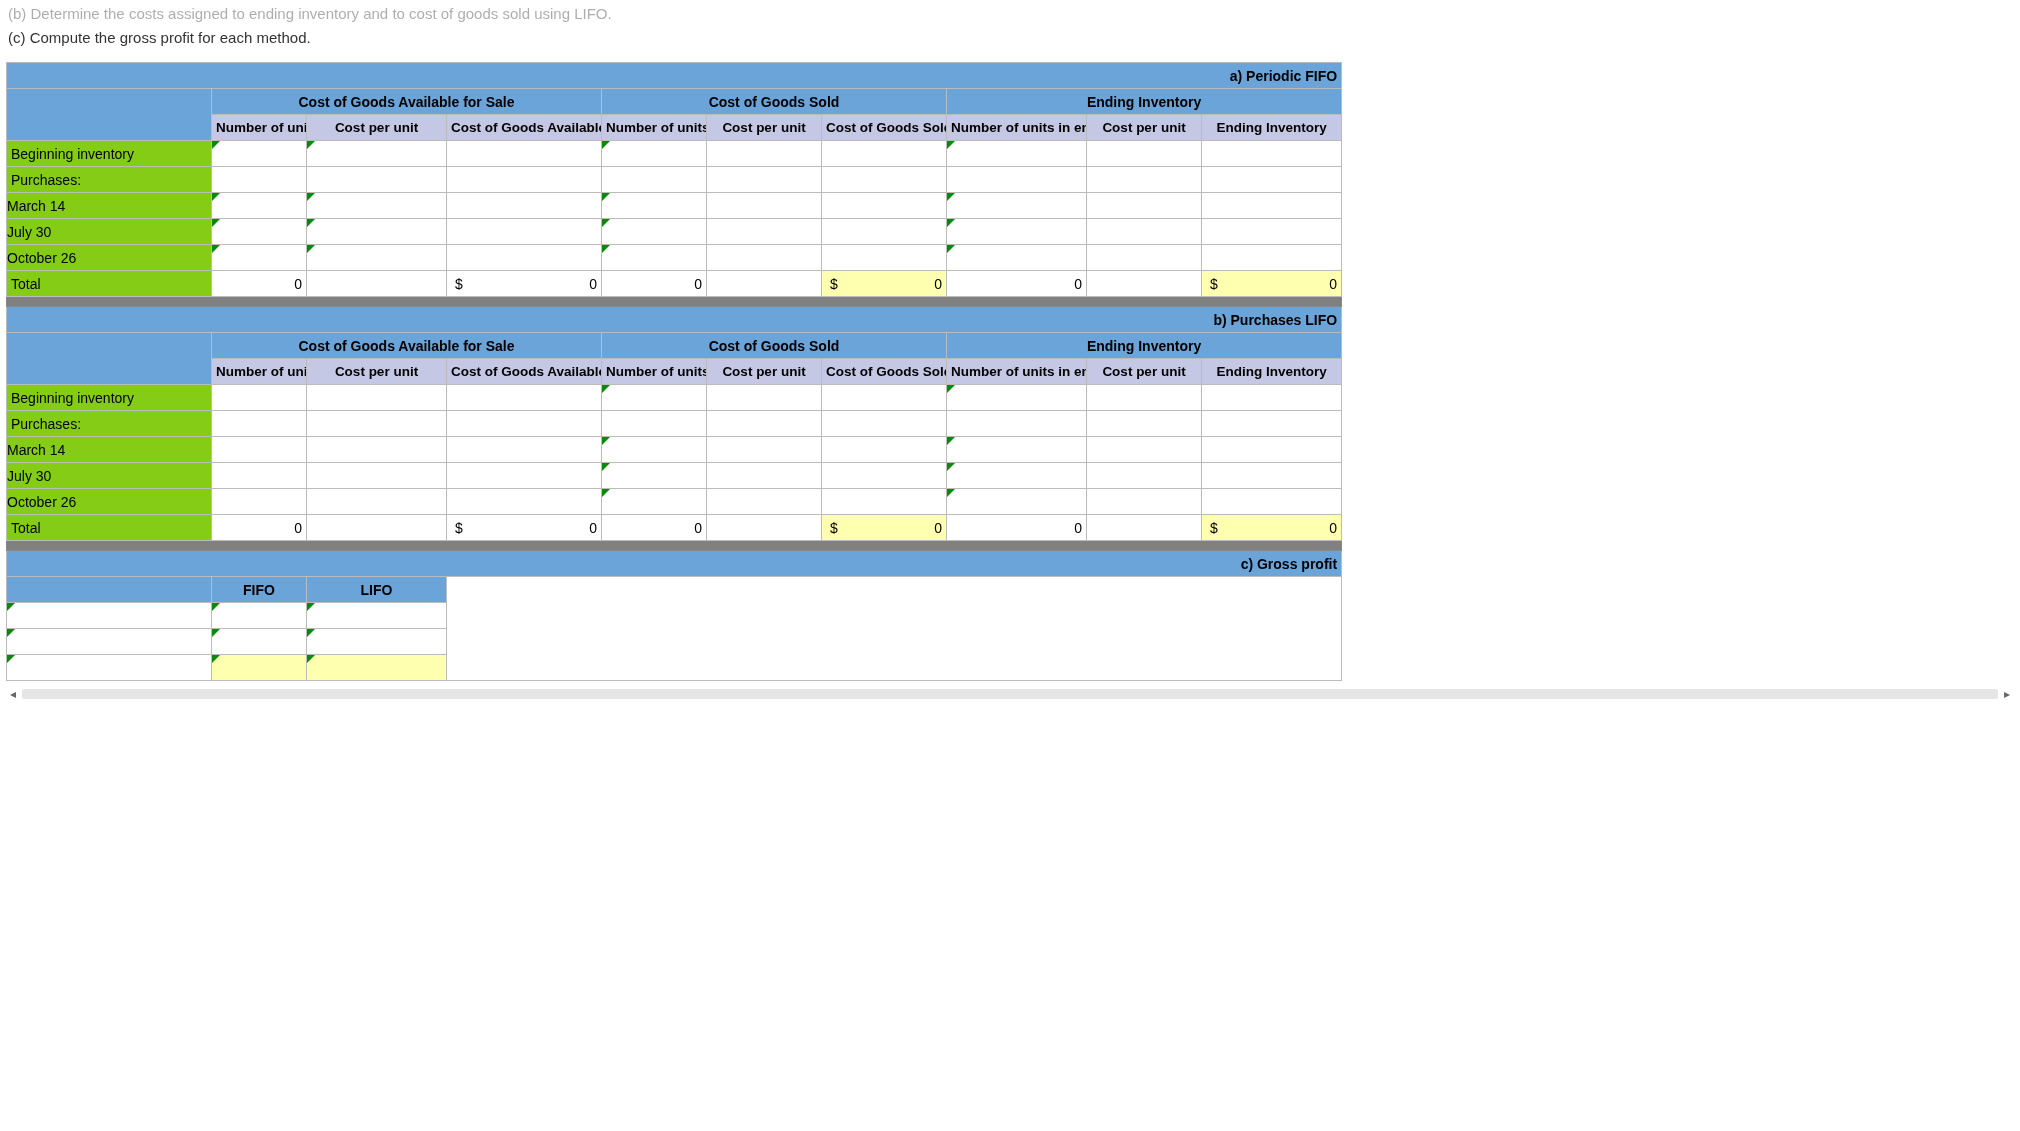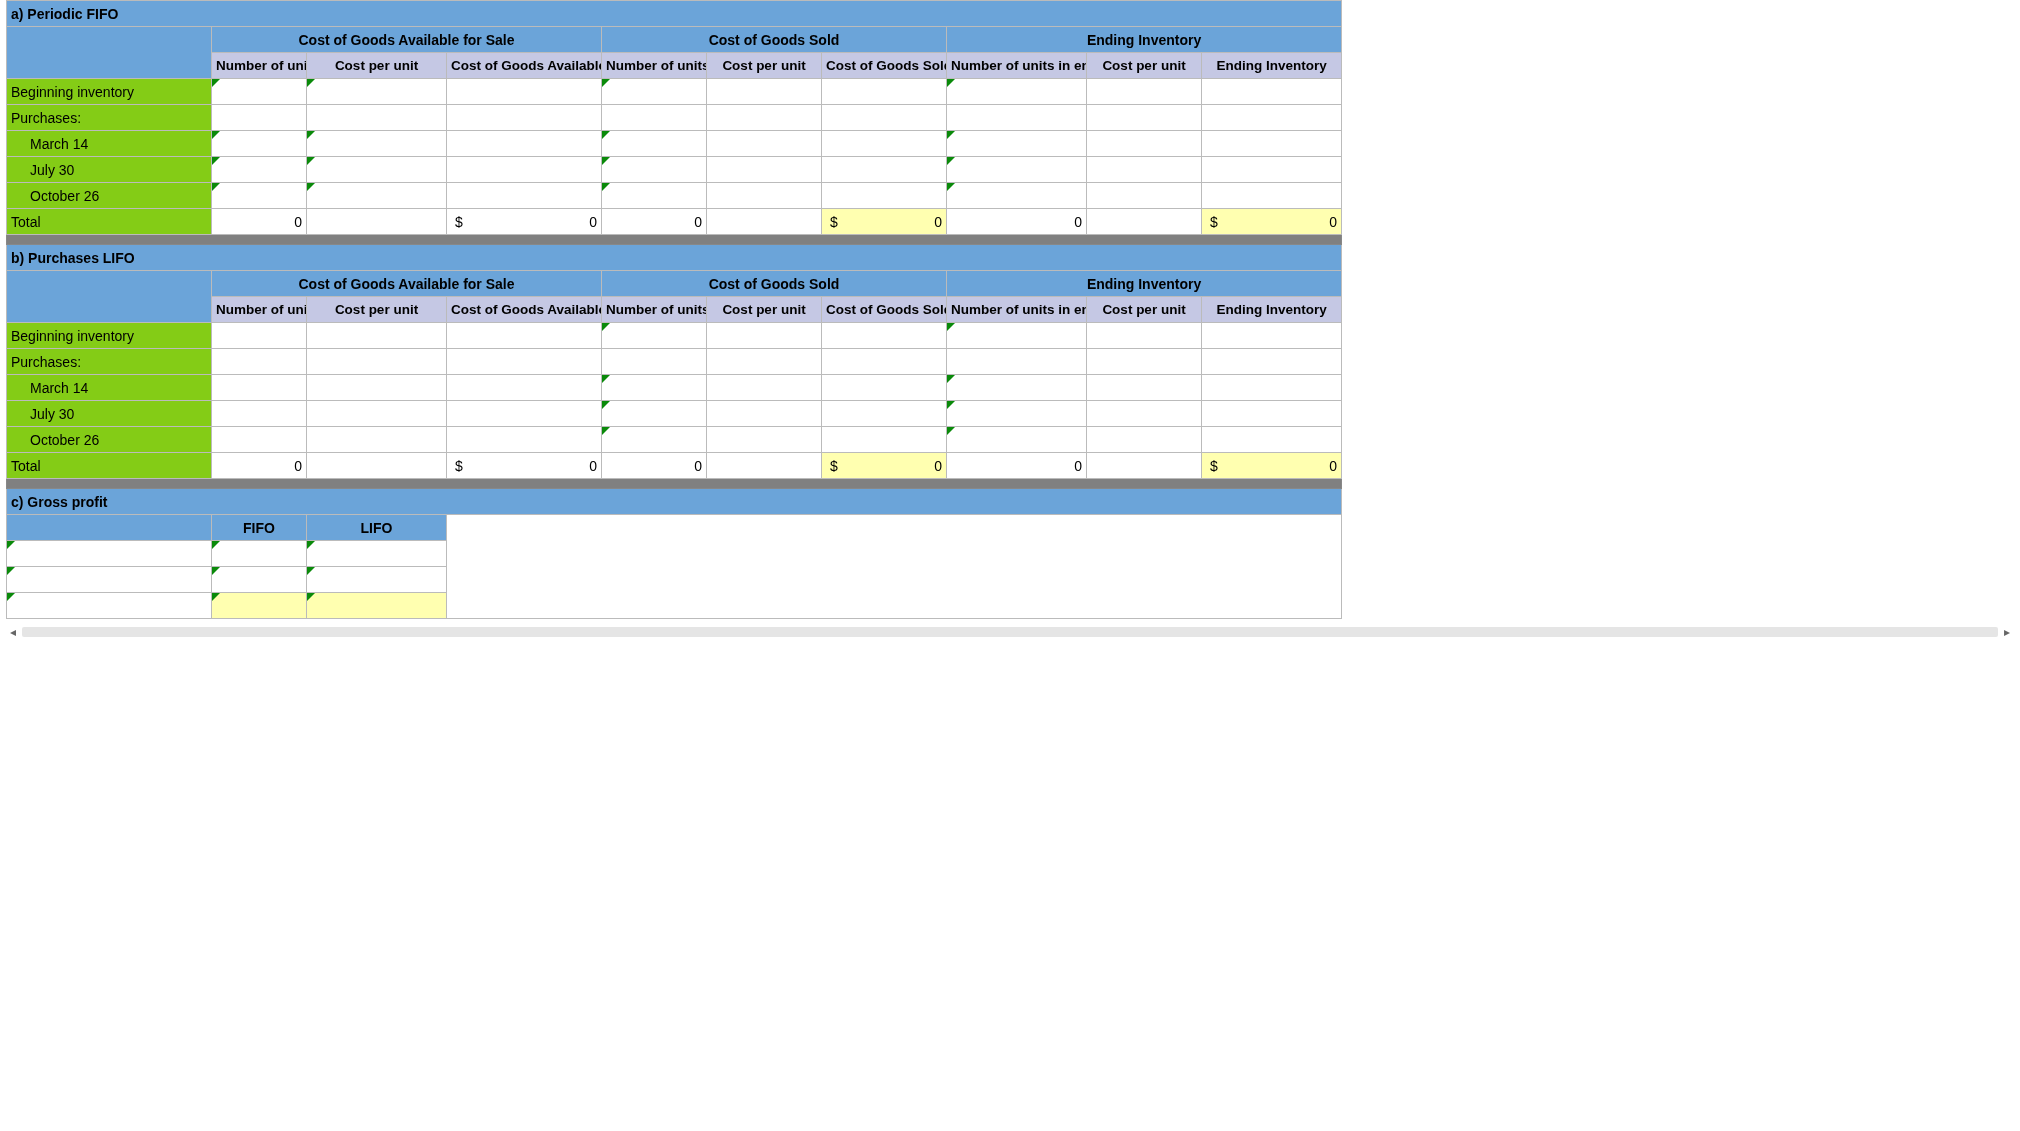--- a/index.html
+++ b/index.html
@@ -1,25 +1,25 @@
 <!DOCTYPE html>
 <html><head>
 <meta charset="utf-8">
 <style>
 html,body{margin:0;padding:0;font-family:Arial,Helvetica,sans-serif;font-size:14px;color:#000;background:#fff}
 .page{padding:0 6px 30px 6px}
 .question{font-family:"Segoe UI",Arial,sans-serif;font-size:15px;color:#333;padding:2px 2px 12px 2px;line-height:1.6}
 .question .faded{opacity:.4}
 .tbl{border-collapse:collapse;width:1335px;table-layout:fixed}
 .tbl td,.tbl th{border:1px solid #bbb;height:26px;box-sizing:border-box;padding:0 4px;white-space:nowrap;overflow:hidden}
-.section{background:#6ba4d9;font-weight:bold;text-align:left;padding-left:4px;border:1px solid #aaa}
+.section{background:#6ba4d9;font-weight:bold;text-align:right;padding-left:4px;border:1px solid #aaa}
 .grp{background:#6ba4d9;font-weight:bold;text-align:center;border:1px solid #aaa}
 .sub{background:#c5c8e4;font-weight:bold;text-align:center;font-size:13.5px;border:1px solid #aaa;height:42px}
 .lab{text-align:left;background:#84cc16}
-.lab.indent{padding-left:23px}
+.lab.indent{padding-left:0}
 .inpcell{position:relative;background:#fff}
 .inpcell.req::before{content:"";position:absolute;top:0;left:0;width:0;height:0;border-top:8px solid #0a8a0a;border-right:8px solid transparent}
 .numcell{text-align:right;padding-right:4px;background:#fff}
 .money{text-align:right;padding-right:4px}
 .money .dollar{float:left;padding-left:4px}
 .yellow{background:#ffffb0}
 .spacer td{background:#808080;height:10px;border:1px solid #888;padding:0}
 .empty{background:#fff}
 .scroll{display:flex;align-items:center;justify-content:space-between;color:#666;padding:6px 4px 0 4px;font-size:12px}
 .scroll .track{flex:1;height:10px;background:#e5e5e5;border-radius:2px;margin:0 6px}
@@ -33,20 +33,24 @@
 .c6{width:125px}
 .c7{width:140px}
 .c8{width:115px}
 .c9{width:140px}
 </style>
 </head>
 <body>
 
 <div class="page">
 
+<div class="question">
+  <span class="faded">(b) Determine the costs assigned to ending inventory and to cost of goods sold using LIFO.</span><br>
+  <span>(c) Compute the gross profit for each method.</span>
+</div>
 
 <table class="tbl">
 <colgroup>
 <col class="c0">
         <col class="c1">
         <col class="c2">
         <col class="c3">
         <col class="c4">
         <col class="c5">
         <col class="c6">

